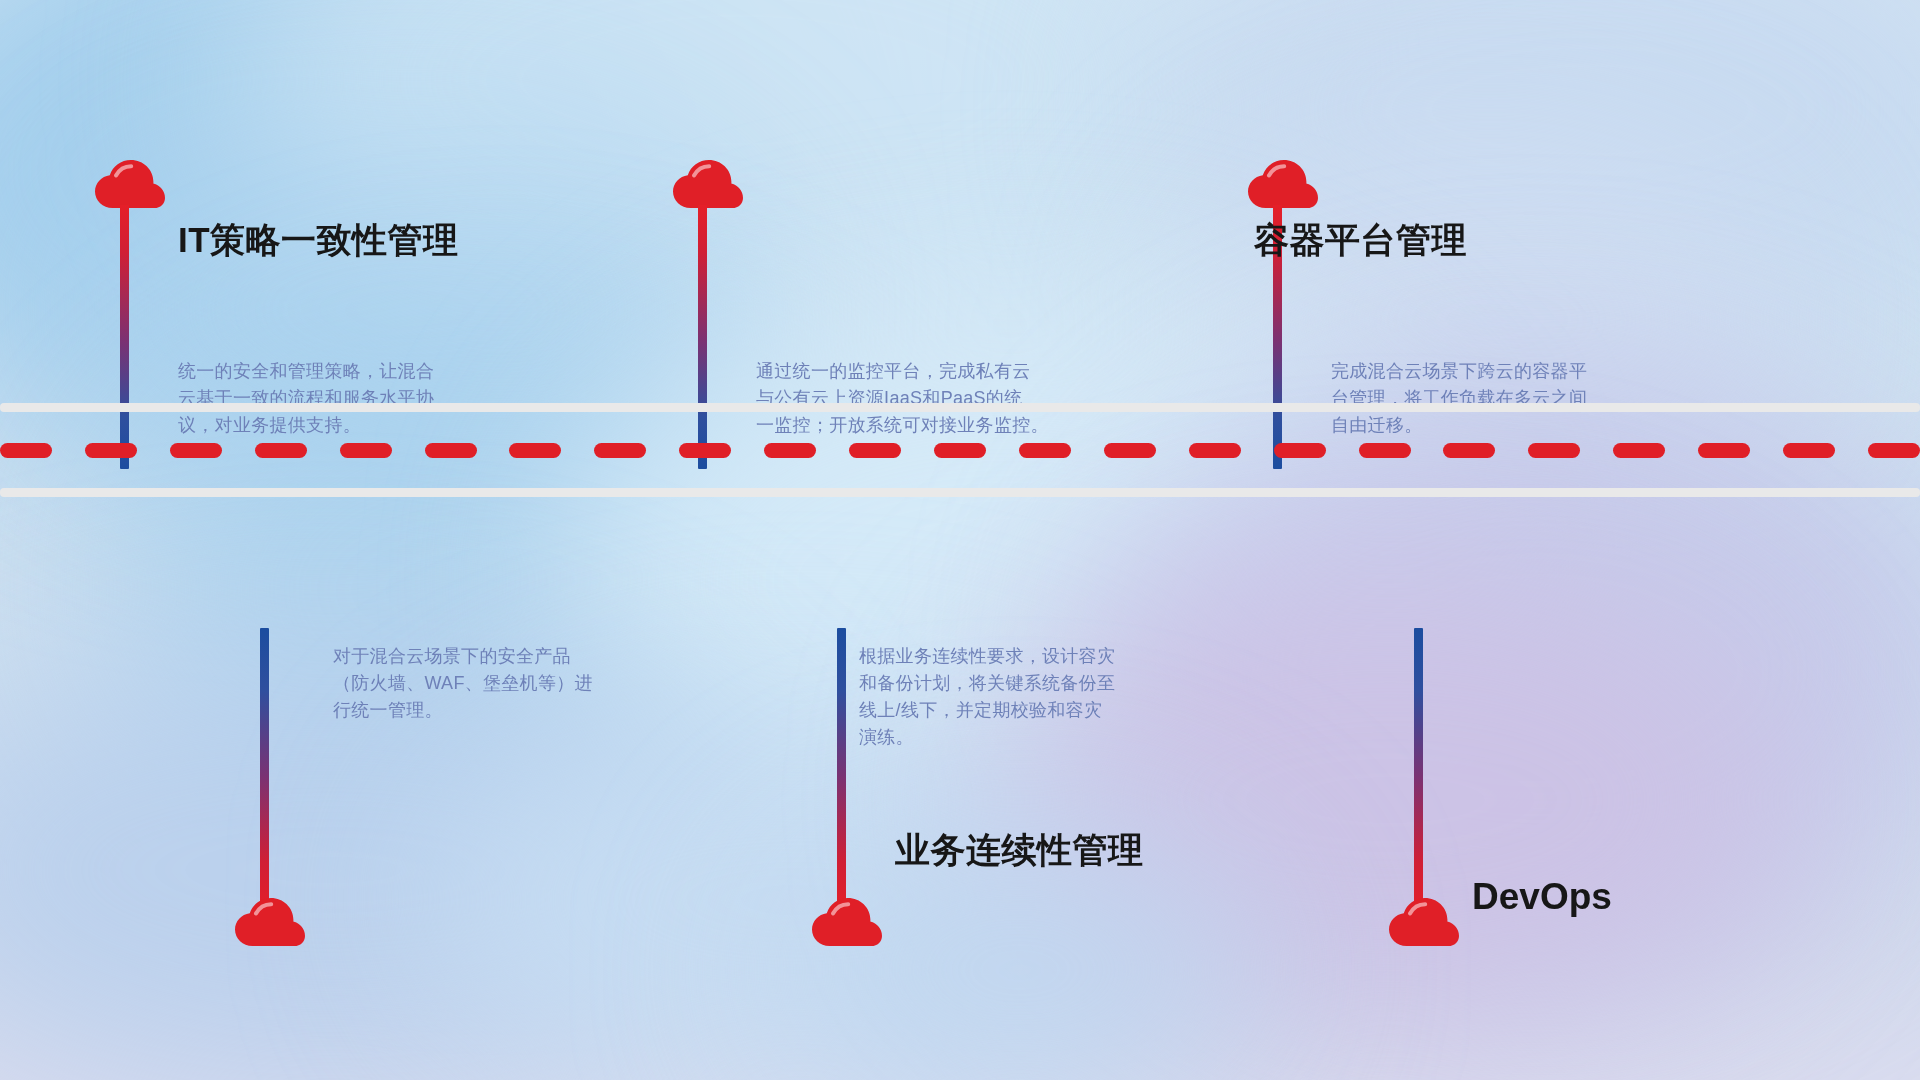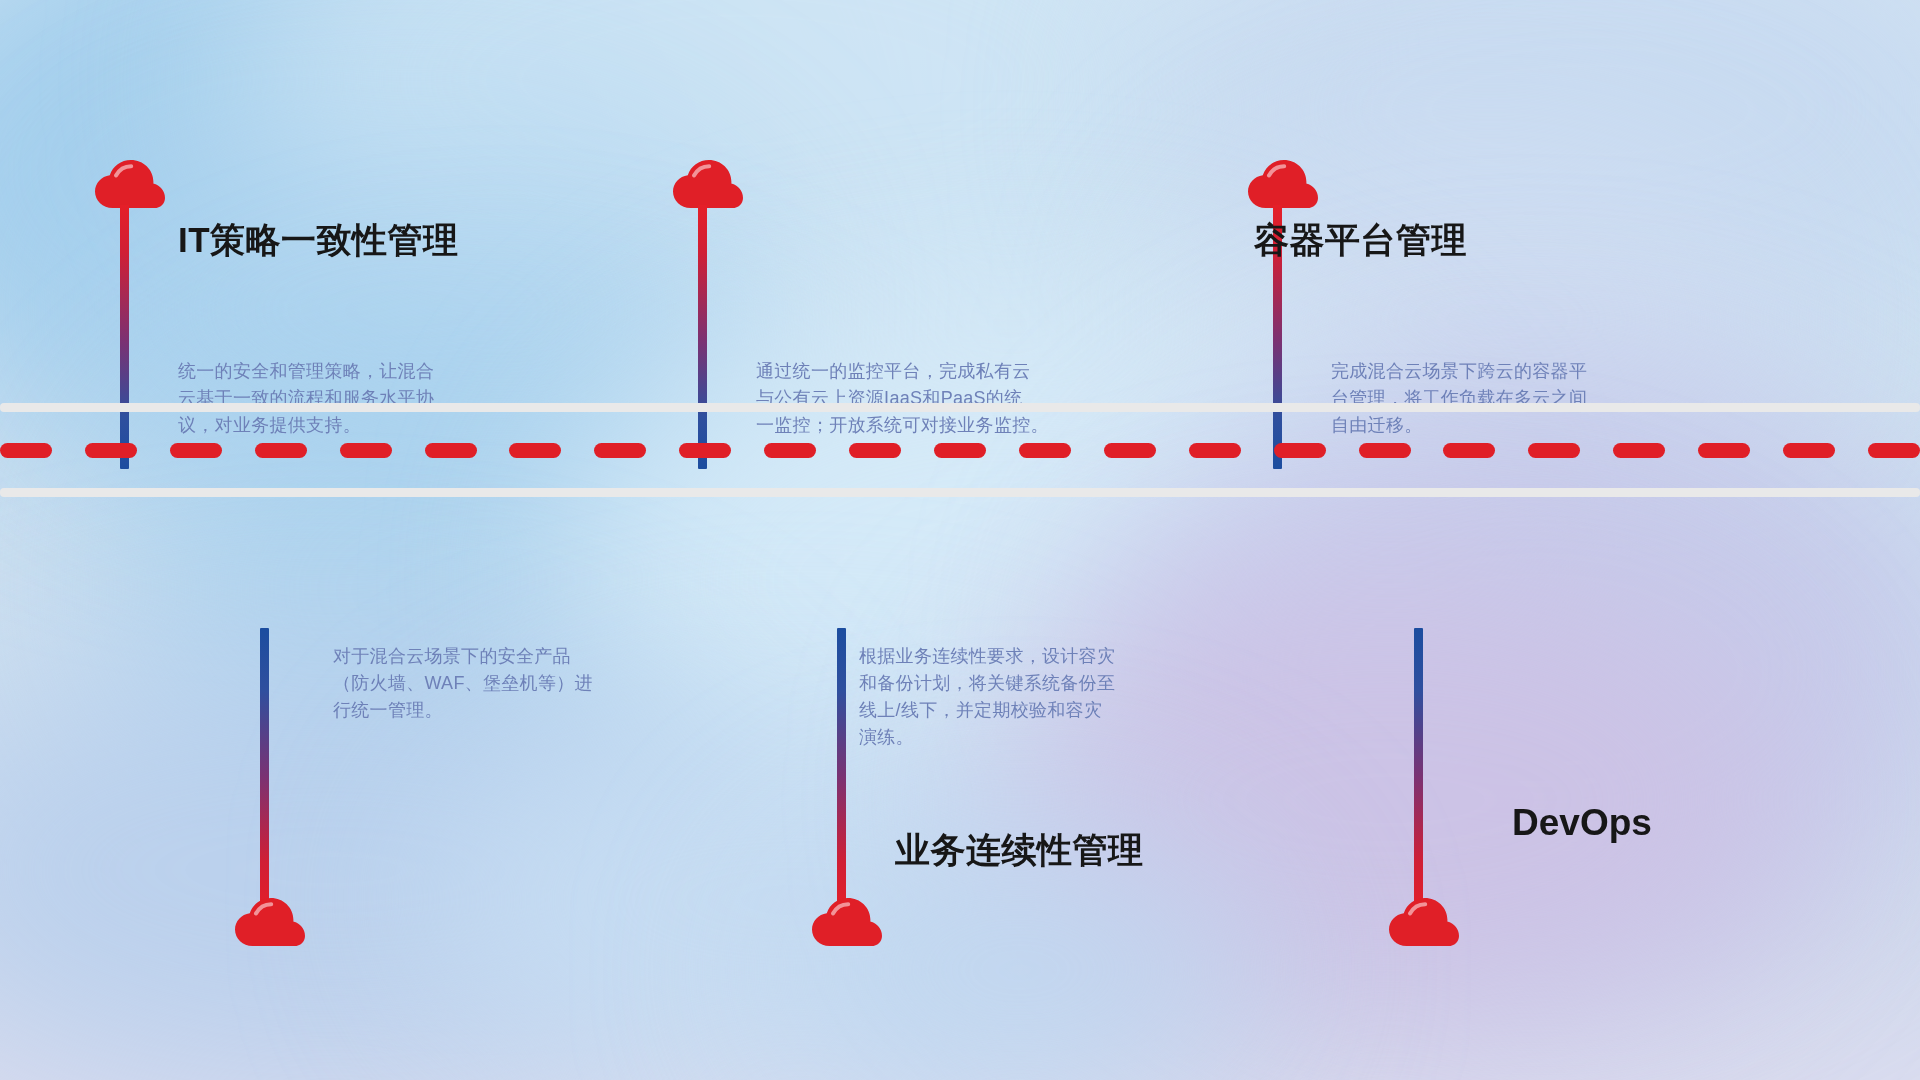--- a/index.html
+++ b/index.html
@@ -184,21 +184,21 @@
   <div class="pin up" style="left:837px; top:628px; height:285px;"></div>
   <div class="title" style="left:895px; top:832px;">业务连续性管理</div>
   <div class="cloud" style="left:812px; top:898px;">
     <svg viewBox="0 0 70 50" xmlns="http://www.w3.org/2000/svg">
       <path d="M17.5 48 C7.8 48 0 40.6 0 31.5 C0 23.2 6.4 16.3 14.8 15.2 C17.6 6.3 26.1 0 35.9 0 C48.3 0 58.4 9.7 58.4 21.7 C58.4 22.3 58.4 22.9 58.3 23.5 C65.1 25.2 70 31 70 37.9 C70 43.5 65.3 48 59.5 48 Z" fill="#e01f27"></path>
       <path d="M21 15.5 C24.2 9.6 29.8 6.2 36.2 6.2" stroke="#f4a8ad" stroke-width="4" stroke-linecap="round" fill="none" opacity="0.85"></path>
     </svg>
   </div>
 
   <div class="pin up" style="left:1414px; top:628px; height:285px;"></div>
-  <div class="title latin" style="left:1472px; top:804px;margin-left:40px;">DevOps</div>
+  <div class="title latin" style="left:1472px; top:878px;">DevOps</div>
   <div class="cloud" style="left:1389px; top:898px;">
     <svg viewBox="0 0 70 50" xmlns="http://www.w3.org/2000/svg">
       <path d="M17.5 48 C7.8 48 0 40.6 0 31.5 C0 23.2 6.4 16.3 14.8 15.2 C17.6 6.3 26.1 0 35.9 0 C48.3 0 58.4 9.7 58.4 21.7 C58.4 22.3 58.4 22.9 58.3 23.5 C65.1 25.2 70 31 70 37.9 C70 43.5 65.3 48 59.5 48 Z" fill="#e01f27"></path>
       <path d="M21 15.5 C24.2 9.6 29.8 6.2 36.2 6.2" stroke="#f4a8ad" stroke-width="4" stroke-linecap="round" fill="none" opacity="0.85"></path>
     </svg>
   </div>
 
 </div>
 
 </body></html>

